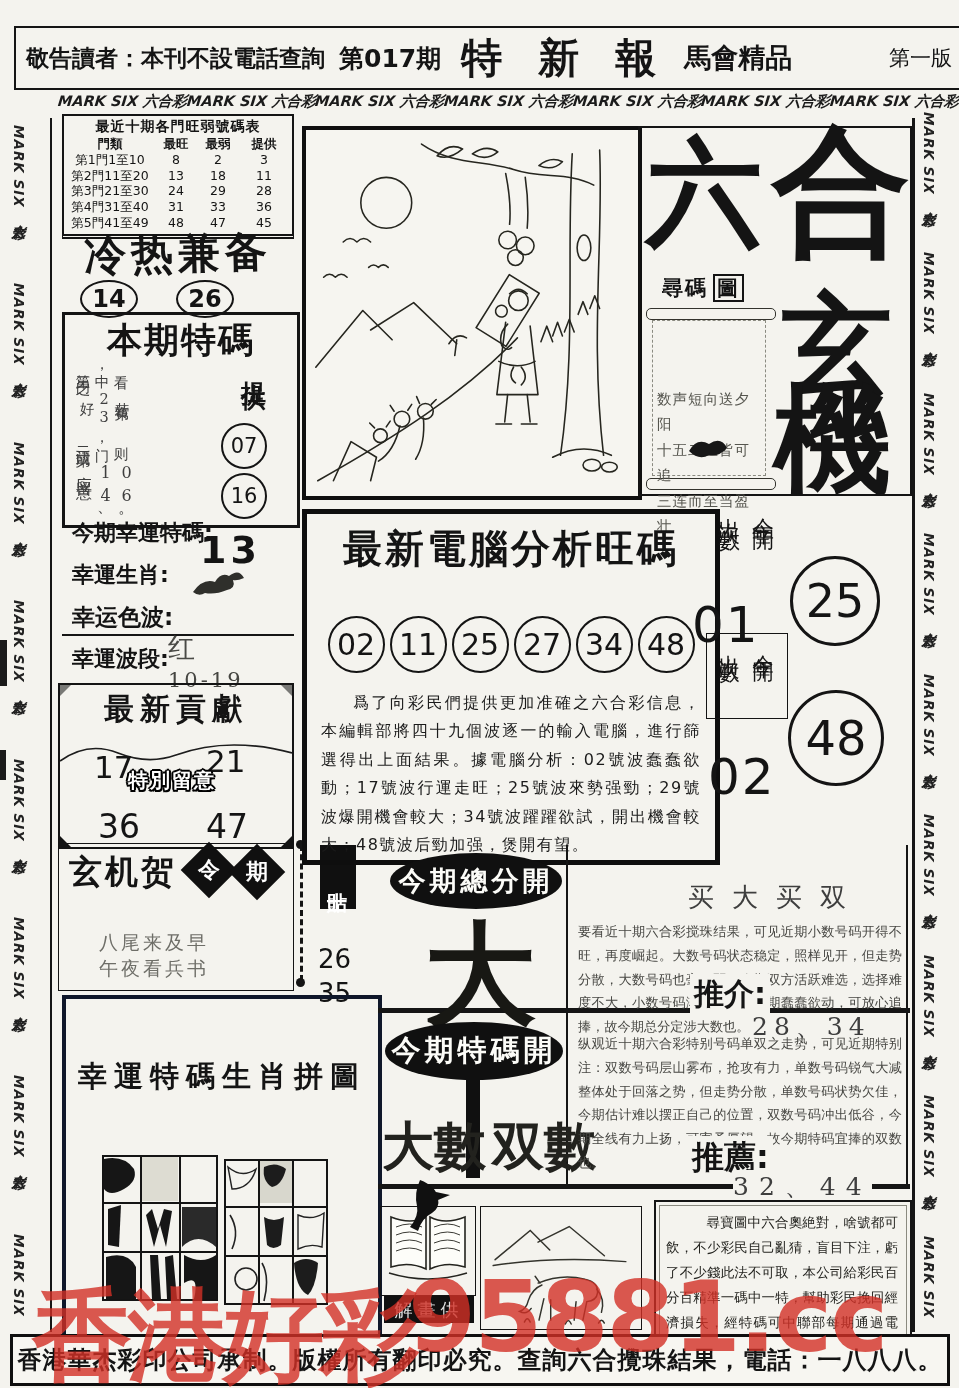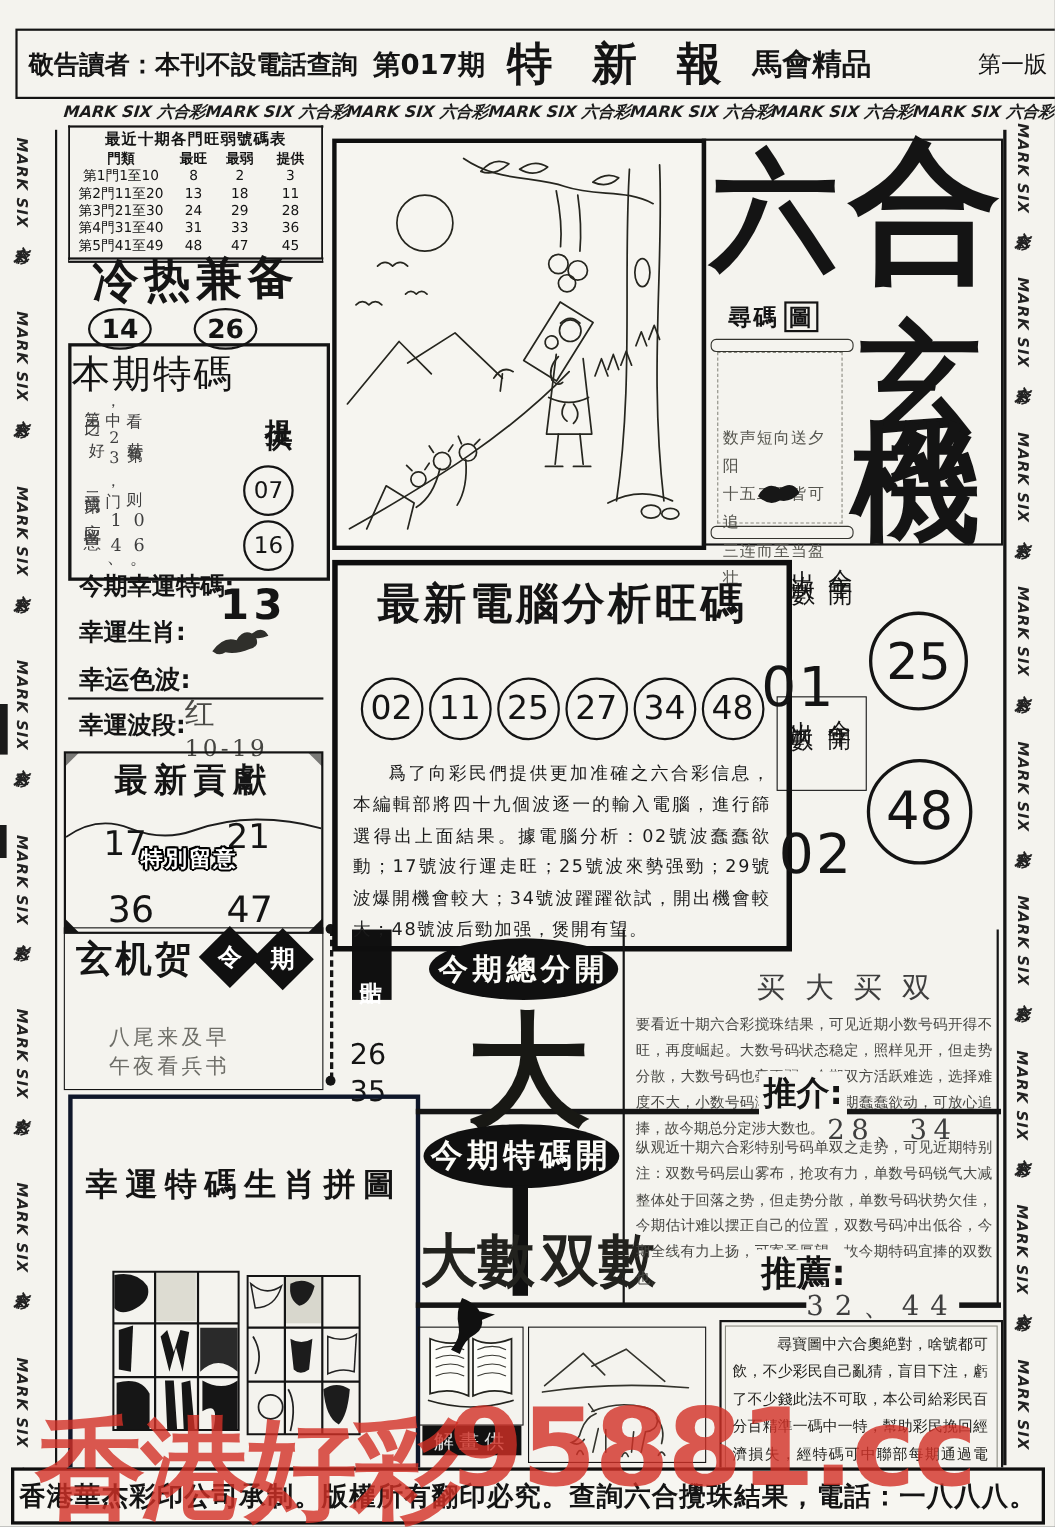--- a/index.html
+++ b/index.html
@@ -109,21 +109,21 @@
       <div>47</div>
       <div>45</div>
     </div>
   </div>
   <div class="abs serif" style="left:64px;top:226px;width:228px;text-align:center;font-size:42px;font-weight:900;letter-spacing:5px;transform:rotate(-1.5deg);">冷热兼备</div>
 
   <div class="abs num-circle" style="left:80px;top:280px;width:54px;height:34px;border-radius:50%;font-size:24px;font-weight:700;">14</div>
   <div class="abs num-circle" style="left:176px;top:280px;width:54px;height:34px;border-radius:50%;font-size:24px;font-weight:700;">26</div>
 
   <div class="abs" style="left:62px;top:312px;width:232px;height:210px;border:3px solid #141414;">
-    <div class="serif" style="text-align:left;font-size:35px;font-weight:400;letter-spacing:2px;margin-top:2px;">本期特碼</div>
+    <div class="serif" style="text-align:center;font-size:35px;font-weight:700;letter-spacing:2px;margin-top:2px;">本期特碼</div>
     <div class="abs v" style="left:172px;top:46px;font-size:25px;font-weight:700;letter-spacing:5px;">提供：</div>
     <div class="abs" style="left:8px;top:48px;height:158px;writing-mode:vertical-lr;text-orientation:upright;display:flex;gap:9px;">
       <div class="hw" style="font-size:14.5px;letter-spacing:2px;">第三门之中，看</div>
       <div class="hw" style="font-size:14.5px;letter-spacing:2px;margin-block-start:4px;">好23若转第</div>
       <div class="hw" style="font-size:14.5px;letter-spacing:2px;">二门或第一门，则</div>
       <div class="hw" style="font-size:16px;letter-spacing:4px;">应留意14、06。</div>
     </div>
     <div class="abs num-circle" style="left:156px;top:108px;width:42px;height:42px;font-size:21px;">07</div>
     <div class="abs num-circle" style="left:156px;top:158px;width:42px;height:42px;font-size:21px;">16</div>
   </div>

